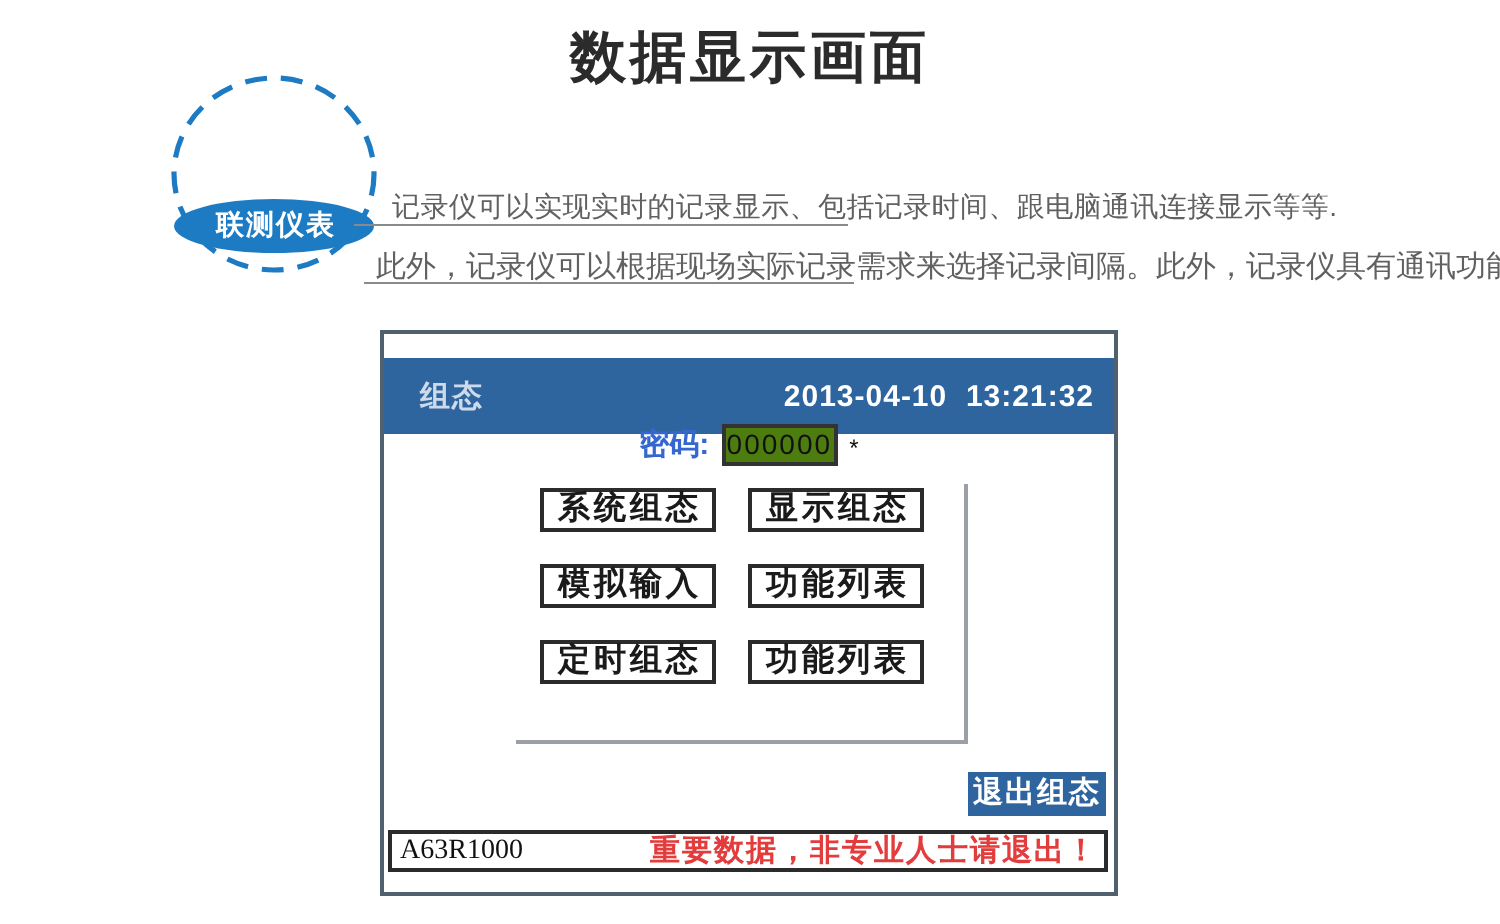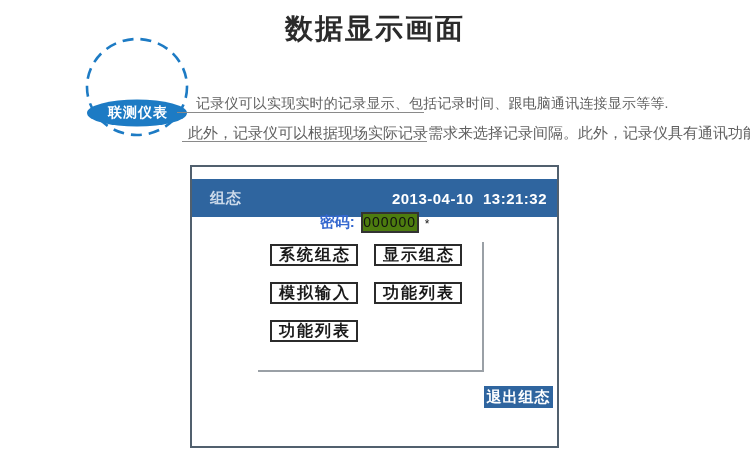--- a/index.html
+++ b/index.html
@@ -140,19 +140,24 @@
     <div class="password-input">000000</div>
     <span class="password-asterisk">*</span>
   </div>
 
   <div class="menu-panel"></div>
   <div class="menu-grid">
       <div class="menu-btn">系统组态</div>
       <div class="menu-btn">显示组态</div>
       <div class="menu-btn">模拟输入</div>
       <div class="menu-btn">功能列表</div>
+      <div class="menu-btn">定时组态</div>
       <div class="menu-btn">功能列表</div>
     </div>
 
   <div class="exit-btn">退出组态</div>
 
+  <div class="status-bar">
+    <span class="device-model">A63R1000</span>
+    <span class="warning-text">重要数据，非专业人士请退出！</span>
+  </div>
 
 </div>
 
 </body></html>

